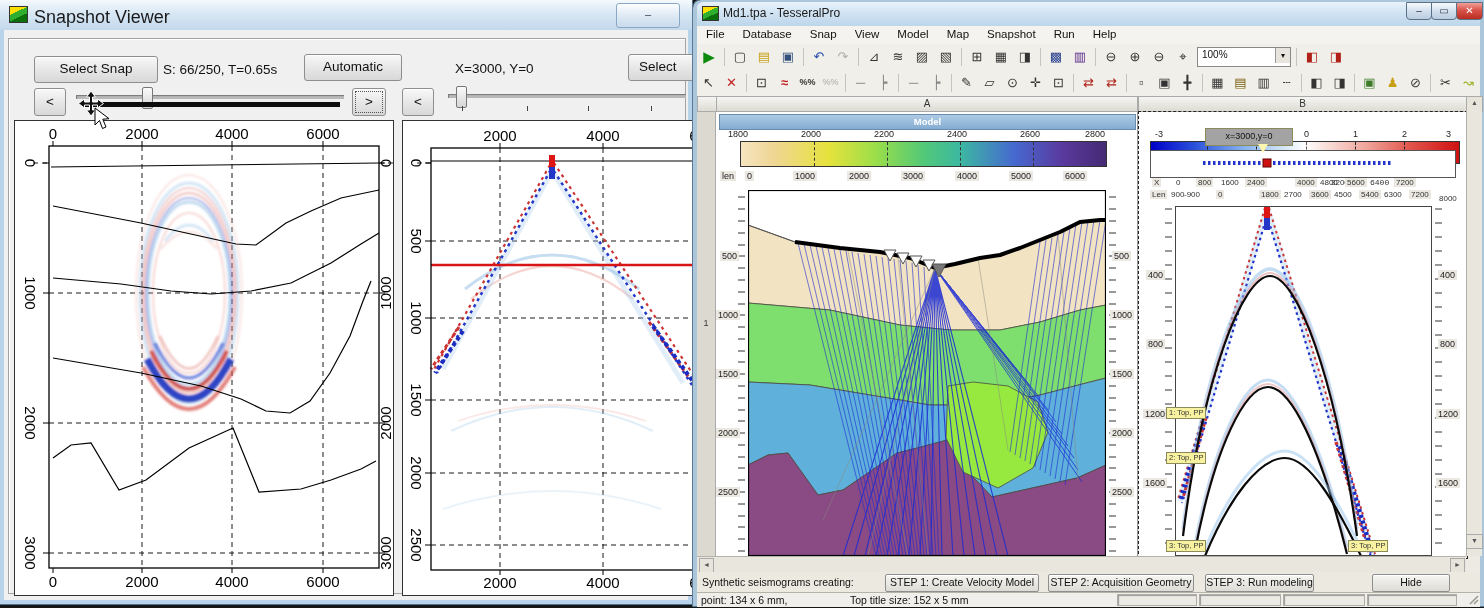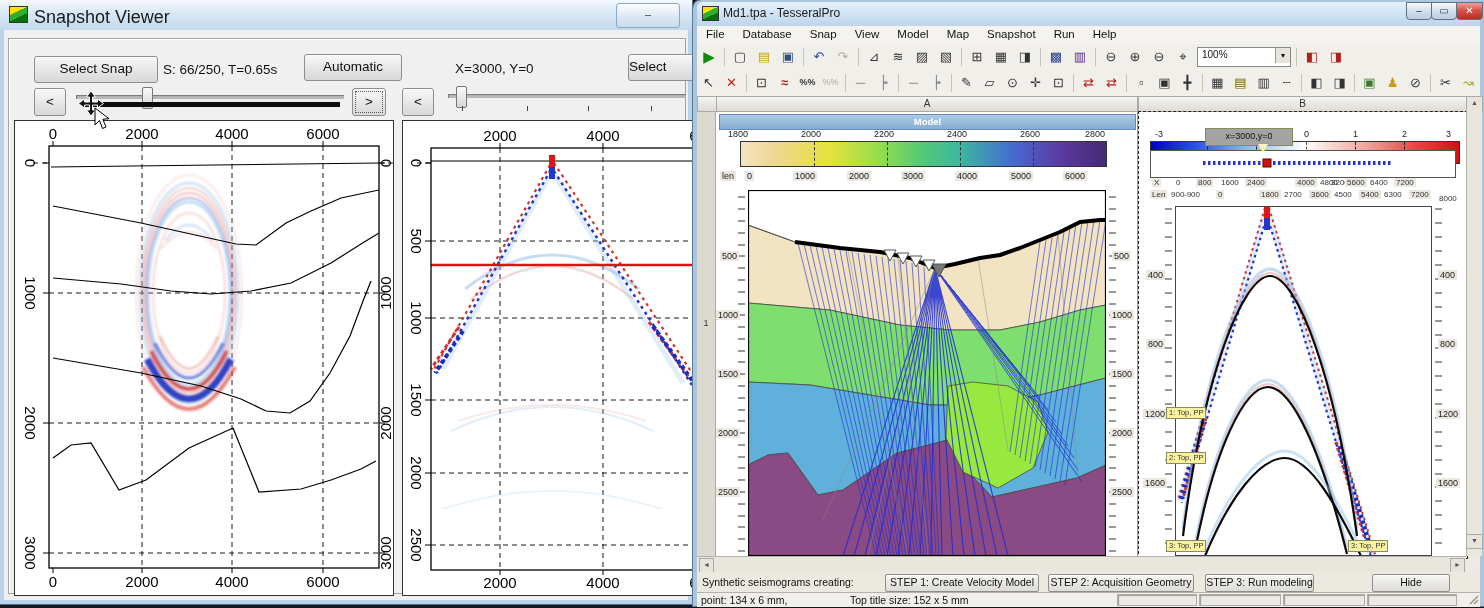--- a/index.html
+++ b/index.html
@@ -74,21 +74,21 @@
   <div class="a snap-title"></div>
   <div class="a snap-app-icon"></div>
   <div class="a snap-title-text">Snapshot Viewer</div>
   <div class="a winbtn" style="left:616px;top:3px;width:62px;height:23px;">–</div>
   <div class="a" style="left:8px;top:38px;width:676px;height:554px;border:1px solid #a3a3a3;box-shadow:inset 1px 1px 0 #fff;"></div>
 
   <div class="a btn97" style="left:34px;top:56px;width:122px;height:25px;line-height:24px;">Select Snap</div>
   <div class="a lbl" style="left:163px;top:62px;">S: 66/250, T=0.65s</div>
   <div class="a btn97" style="left:304px;top:54px;width:96px;height:25px;line-height:24px;">Automatic</div>
   <div class="a lbl" style="left:455px;top:61px;">X=3000, Y=0</div>
-  <div class="a btn97" style="left:628px;top:54px;width:70px;height:25px;line-height:24px;text-align:left;padding-left:0;">Select</div>
+  <div class="a btn97" style="left:628px;top:54px;width:70px;height:25px;line-height:24px;text-align:left;padding-left:10px;">Select</div>
 
   <div class="a btn97" style="left:34px;top:88px;width:30px;height:26px;line-height:25px;">&lt;</div>
   <div class="a groove" style="left:76px;top:95px;width:268px;"></div>
   <div class="a thumb" style="left:142px;top:87px;"></div>
   <div class="a" style="left:84px;top:102px;width:256px;height:5px;background:#0d0d0d;"></div>
   <div class="a btn97" style="left:352px;top:88px;width:32px;height:26px;line-height:25px;outline:1px dotted #555;outline-offset:-4px;">&gt;</div>
 
   <div class="a btn97" style="left:402px;top:88px;width:30px;height:26px;line-height:25px;">&lt;</div>
   <div class="a groove" style="left:448px;top:94px;width:238px;"></div>
   <div class="a thumb" style="left:456px;top:86px;"></div>
@@ -456,21 +456,21 @@
 
   <div class="a tick8 chip" style="left:1152px;top:178px;">X</div>
   <div class="a tick8" style="left:1176px;top:178px;">0</div>
   <div class="a tick8 chip" style="left:1196px;top:178px;">800</div>
   <div class="a tick8" style="left:1221px;top:178px;">1600</div>
   <div class="a tick8 chip" style="left:1245px;top:178px;">2400</div>
   <div class="a tick8" style="left:1331px;top:178px;">3200</div>
   <div class="a tick8 chip" style="left:1295px;top:178px;">4000</div>
   <div class="a tick8" style="left:1320px;top:178px;">4800</div>
   <div class="a tick8 chip" style="left:1345px;top:178px;">5600</div>
-  <div class="a tick8" style="left:1370px;top:178px;">6400</div>
+  <div class="a tick8" style="left:1370px;top:178px;font-family:Liberation Mono, monospace;">6400</div>
   <div class="a tick8 chip" style="left:1394px;top:178px;">7200</div>
   <div class="a tick8" style="left:1419px;top:194px;padding-left:20px;">8000</div>
   <div class="a tick8 chip" style="left:1150px;top:190px;">Len</div>
   <div class="a tick8" style="left:1184px;top:190px;">-900</div>
   <div class="a tick8 chip" style="left:1216px;top:190px;">0</div>
   <div class="a tick8" style="left:1171px;top:190px;">900</div>
   <div class="a tick8 chip" style="left:1259px;top:190px;">1800</div>
   <div class="a tick8" style="left:1284px;top:190px;">2700</div>
   <div class="a tick8 chip" style="left:1309px;top:190px;">3600</div>
   <div class="a tick8" style="left:1334px;top:190px;">4500</div>

